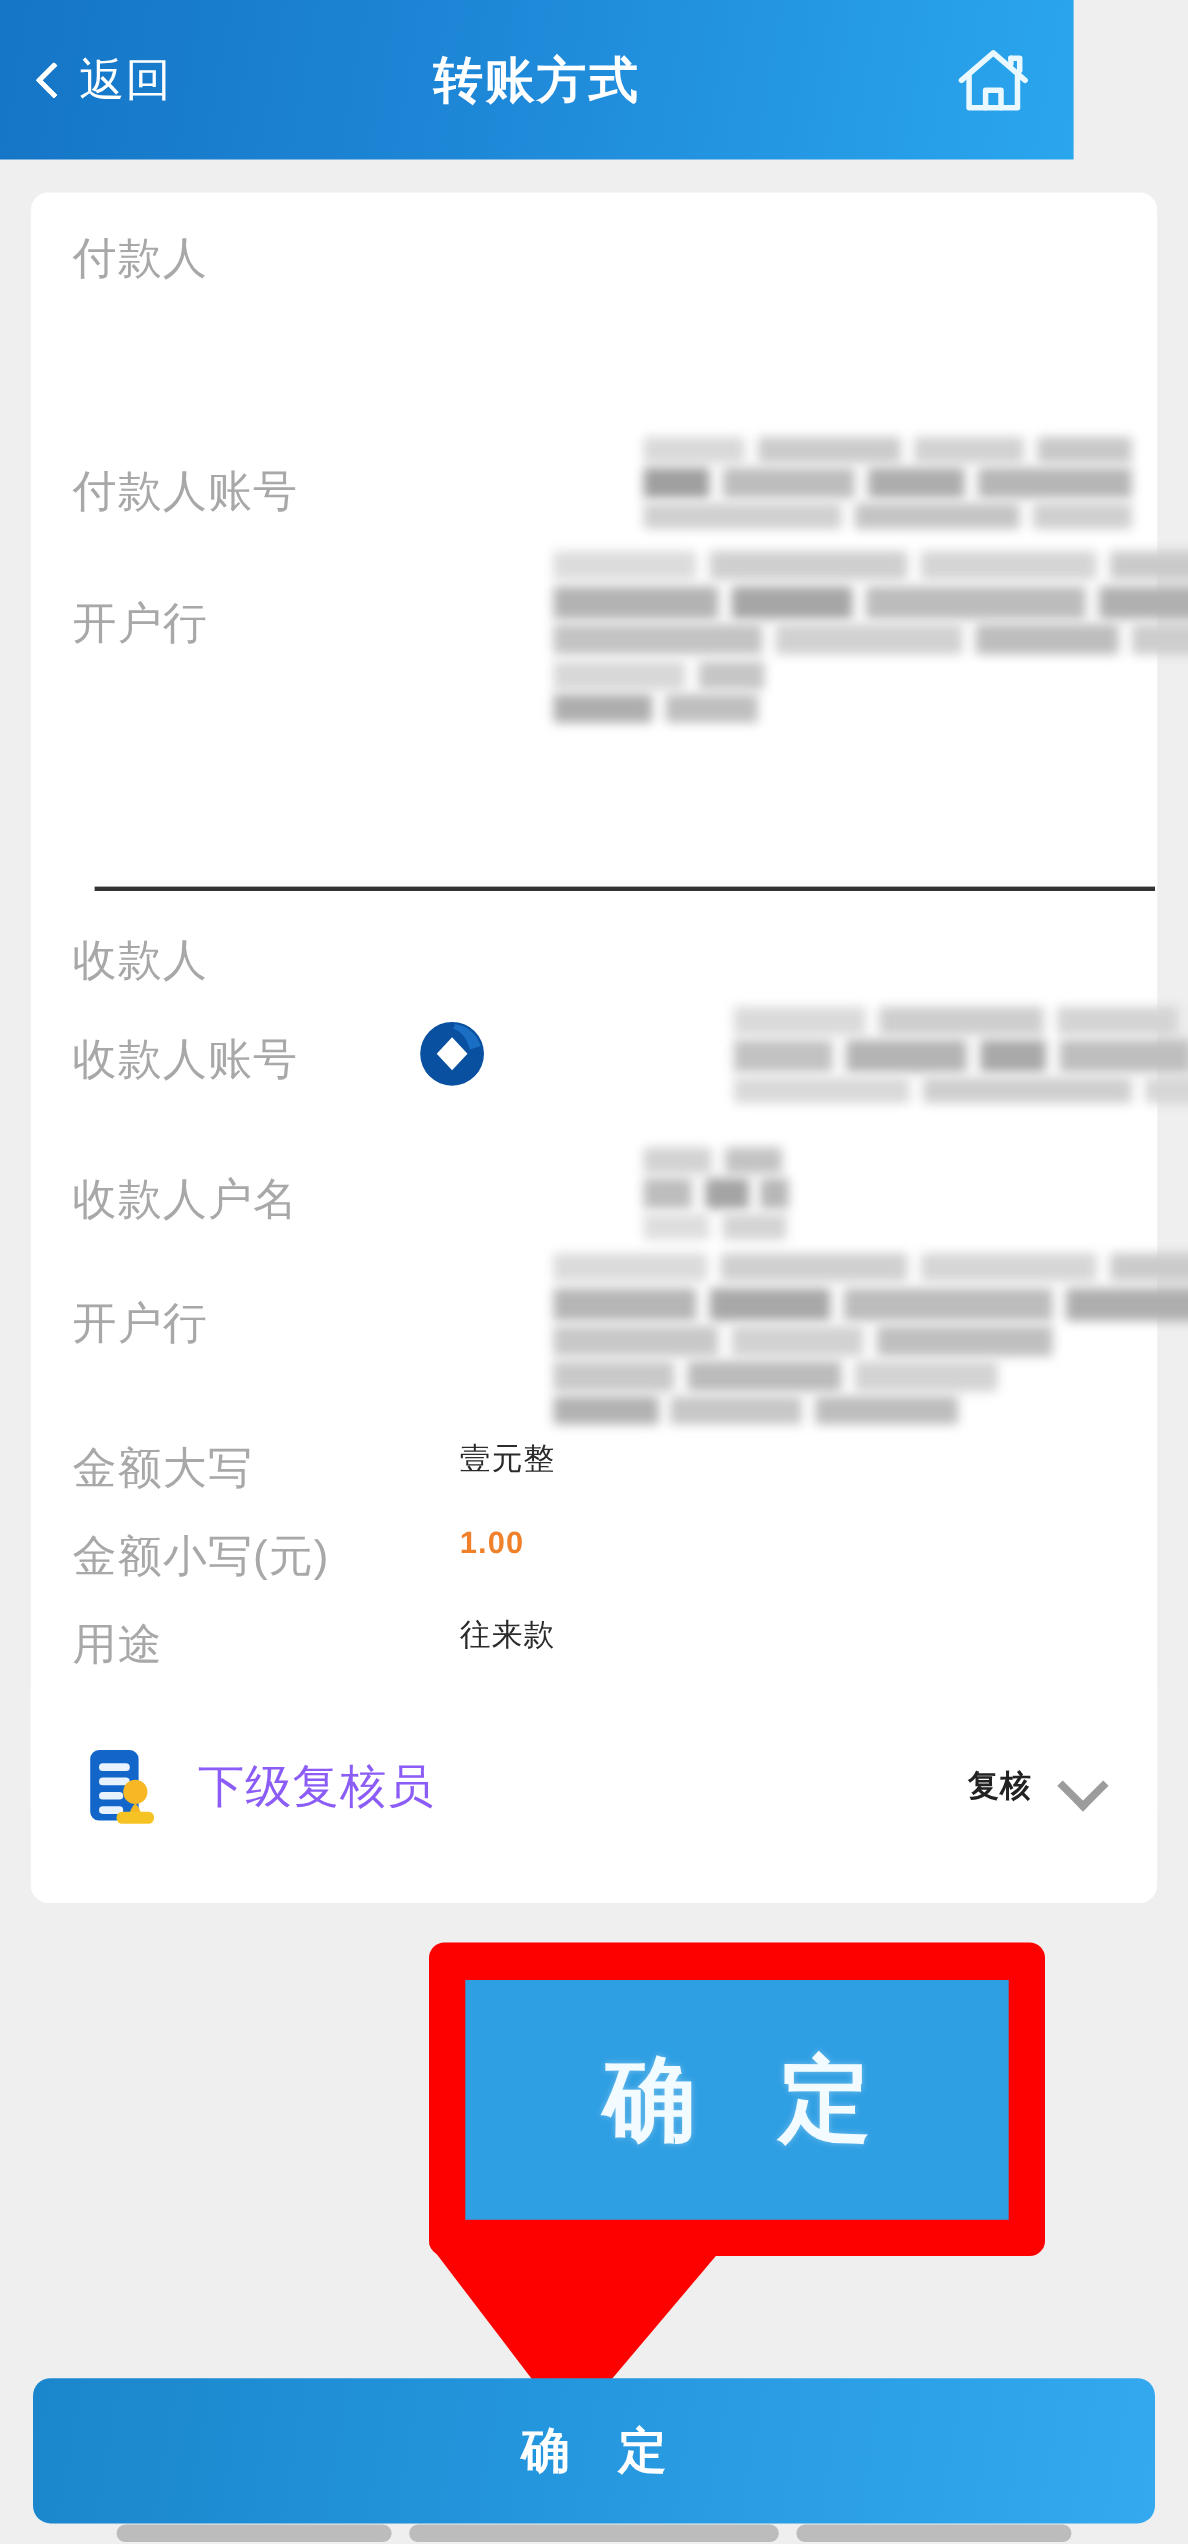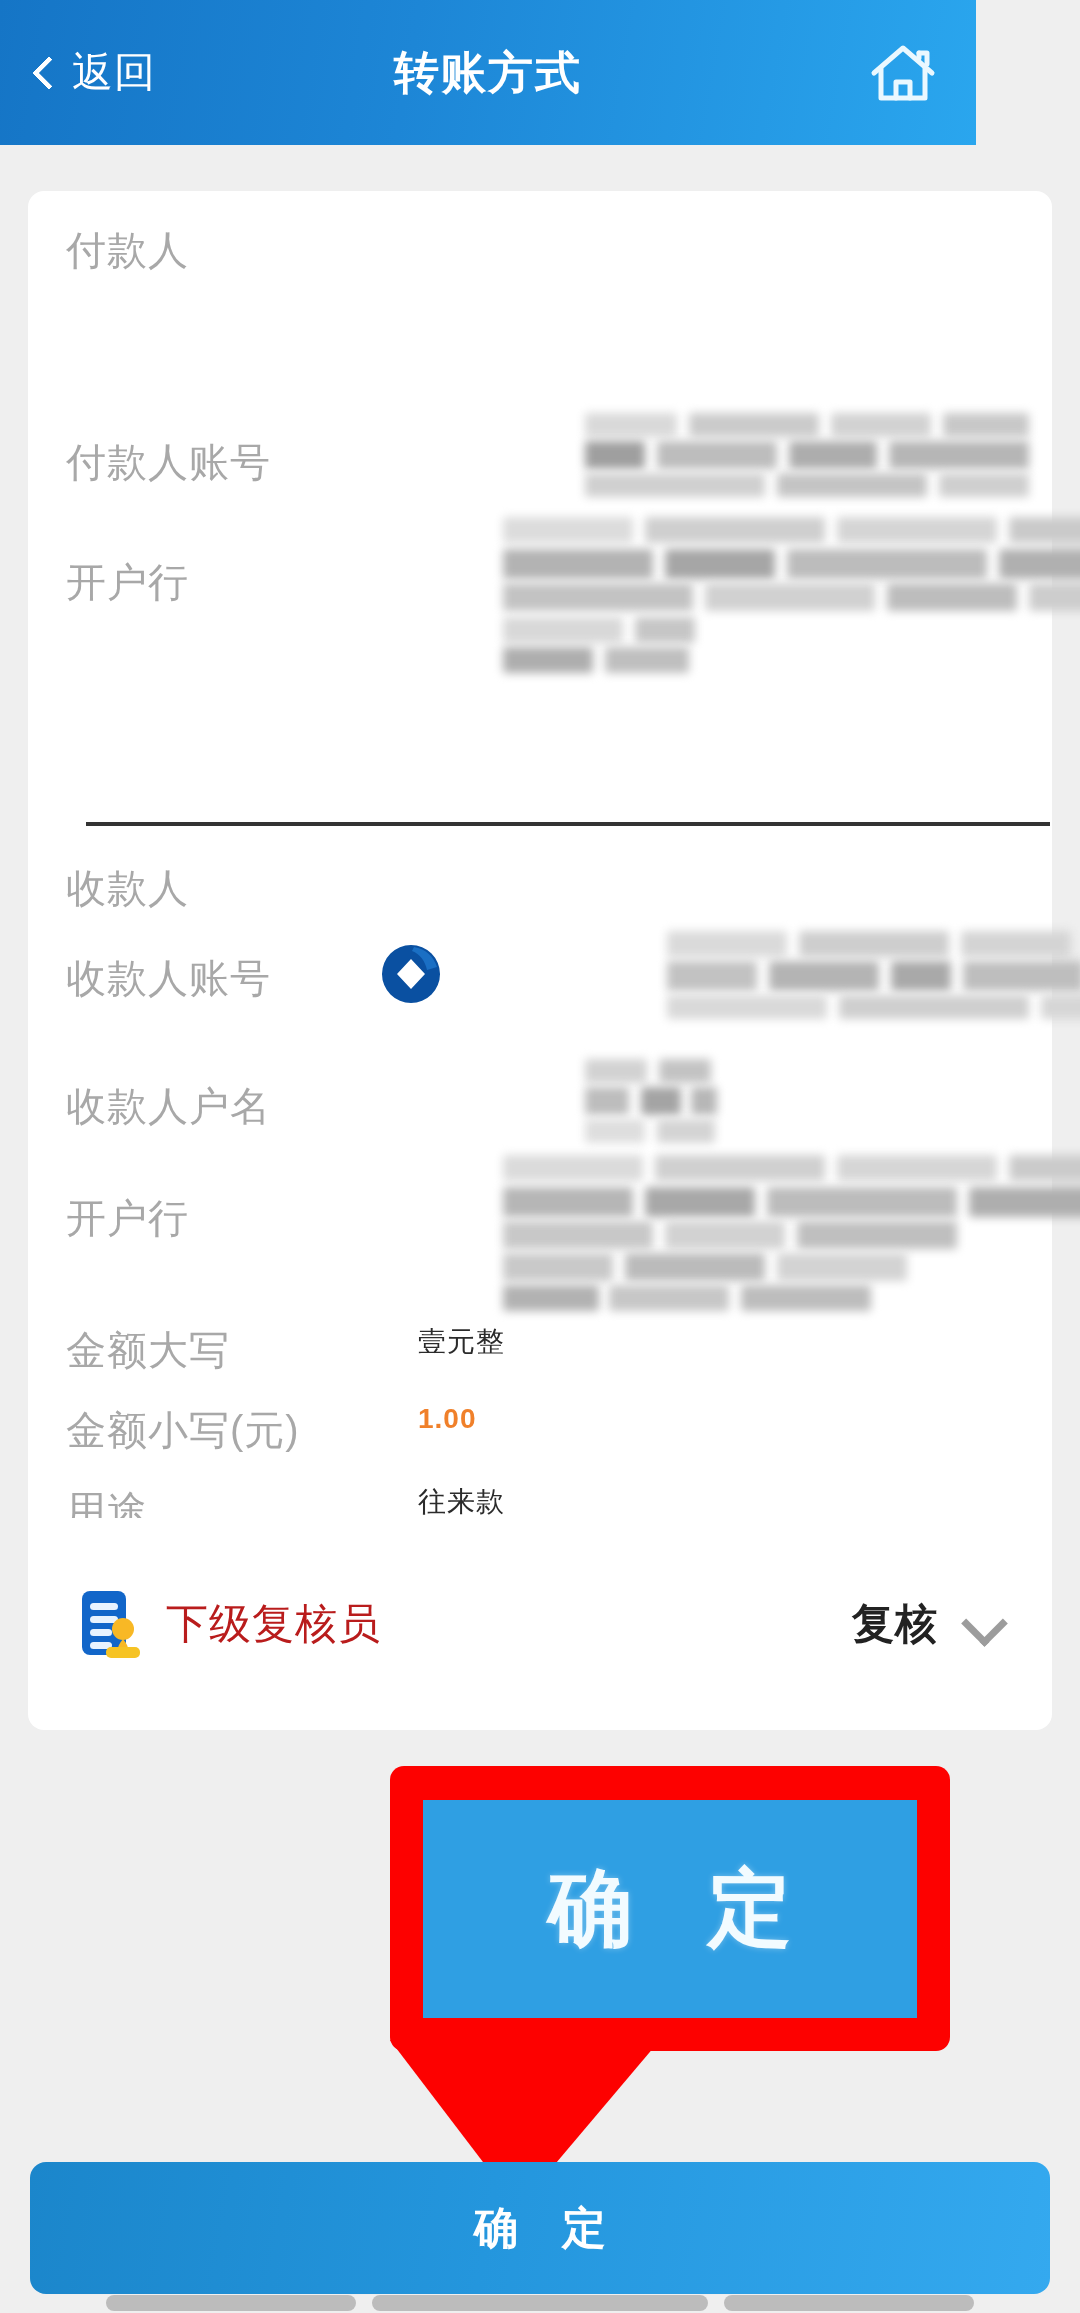--- a/index.html
+++ b/index.html
@@ -33,21 +33,21 @@
     color:#fff; font-size:45px; font-weight:bold; letter-spacing:2px;
     pointer-events:none;
   }
   .hdr-home { position:absolute; right:40px; width:66px; height:62px; cursor:pointer; }
 
   
   .card {
     position:absolute; left:28px; width:1024px;
     background:#fff; border-radius:16px;
   }
-  #card-detail { top:175px; height:1486px;margin-top:16px; }
+  #card-detail { top:175px; height:1486px; }
   #card-reviewer { top:1518px; height:212px; }
 
   .row { position:absolute; left:38px; right:38px; }
   .label {
     color:#a8a8a8; font-size:40px; letter-spacing:1px;
     white-space:nowrap;
   }
   .value {
     position:absolute; left:352px;
     color:#2b2b2b; font-size:28px; letter-spacing:1px; white-space:nowrap;
@@ -68,23 +68,23 @@
 
   
   .ccb { position:absolute; width:62px; height:62px; }
 
   
   .rev-inner {
     position:absolute; left:0; top:0; width:100%; height:100%;
     display:flex; align-items:center; padding:0 46px;
   }
   .rev-icon { width:74px; height:74px; flex:0 0 auto; }
-  .rev-label { color:#b91c1c; font-size:42px; margin-left:18px; letter-spacing:1px; }
+  .rev-label { color:#8b5cf6; font-size:42px; margin-left:32px; letter-spacing:1px; }
   .rev-spacer { flex:1 1 auto; }
-  .rev-value { color:#222; font-size:42px; font-weight:bold; letter-spacing:1px; }
+  .rev-value { color:#222; font-size:28px; font-weight:bold; letter-spacing:1px; }
   .chev-down { width:46px; height:46px; margin-left:22px; position:relative; }
   .chev-down::before{
     content:""; position:absolute; left:8px; top:6px;
     width:26px; height:26px; border-right:7px solid #9c9c9c; border-bottom:7px solid #9c9c9c;
     transform:rotate(45deg);
   }
 
   
   #callout {
     position:absolute; left:390px; top:1766px; width:560px; height:285px;

